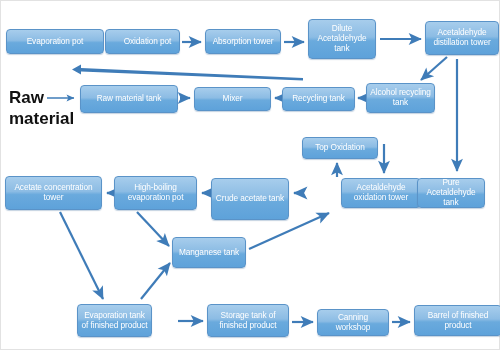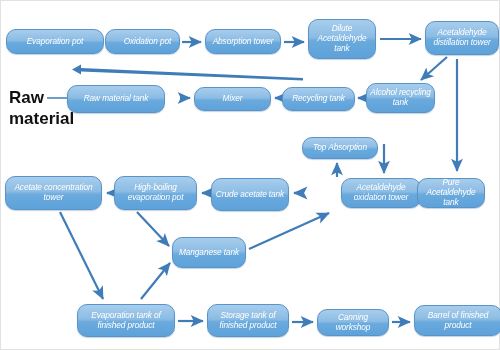--- a/index.html
+++ b/index.html
@@ -13,33 +13,32 @@
     position:relative;
     width:500px;height:350px;
     border:1px solid #e2e2e2;
     box-sizing:border-box;
     background:#ffffff;
   }
   .node{
     position:absolute;
     box-sizing:border-box;
     border:1px solid #5a93c8;
-    border-radius:10px;
+    border-radius:4px;
     background:linear-gradient(to bottom,#a7cdec 0%,#8cbce4 45%,#6aaadd 55%,#5ea2da 100%);
     color:#ffffff;
     font-size:8.3px;
     line-height:1.2;
     display:flex;
     align-items:center;
     justify-content:center;
     text-align:center;
     padding:1px 2px;
     box-shadow:0 1px 1px rgba(90,130,170,.35);
     letter-spacing:-0.1px;
-    font-style:italic;
   }
   .node span{display:block;width:100%;}
   .plain-label{
     position:absolute;
     color:#111111;
     font-size:17px;
     font-weight:bold;
     line-height:1.25;
     text-align:left;
   }
@@ -124,65 +123,65 @@
     </div>
 
   <div class="node" style="left:307px;top:18px;width:68px;height:40px;">
     <span>Dilute Acetaldehyde tank</span>
     </div>
 
   <div class="node" style="left:424px;top:20px;width:74px;height:34px;">
     <span>Acetaldehyde distillation tower</span>
     </div>
 
-  <div class="node" style="left:66px;top:84px;width:98px;height:28px;">
+  <div class="node" style="left:79px;top:84px;width:98px;height:28px;">
     <span>Raw material tank</span>
     </div>
 
   <div class="node" style="left:193px;top:86px;width:77px;height:24px;">
     <span>Mixer</span>
     </div>
 
   <div class="node" style="left:281px;top:86px;width:73px;height:24px;">
     <span>Recycling tank</span>
     </div>
 
   <div class="node" style="left:365px;top:82px;width:69px;height:30px;">
     <span>Alcohol recycling tank</span>
     </div>
 
   <div class="node" style="left:301px;top:136px;width:76px;height:22px;">
-    <span>Top Absorption</span>
+    <span>Top Oxidation</span>
     </div>
 
   <div class="node" style="left:4px;top:175px;width:97px;height:34px;">
     <span>Acetate concentration tower</span>
     </div>
 
   <div class="node" style="left:113px;top:175px;width:83px;height:34px;">
     <span>High-boiling evaporation pot</span>
     </div>
 
-  <div class="node" style="left:210px;top:177px;width:78px;height:33px;">
+  <div class="node" style="left:210px;top:177px;width:78px;height:42px;">
     <span>Crude acetate tank</span>
     </div>
 
   <div class="node" style="left:305px;top:177px;width:80px;height:30px;margin-left:35px;">
     <span>Acetaldehyde oxidation tower</span>
     </div>
 
   <div class="node" style="left:416px;top:177px;width:68px;height:30px;">
     <span>Pure Acetaldehyde tank</span>
     </div>
 
   <div class="node" style="left:171px;top:236px;width:74px;height:31px;">
     <span>Manganese tank</span>
     </div>
 
-  <div class="node" style="left:76px;top:303px;width:98px;height:33px;">
+  <div class="node" style="left:76px;top:303px;width:75px;height:33px;">
     <span>Evaporation tank of finished product</span>
     </div>
 
   <div class="node" style="left:206px;top:303px;width:82px;height:33px;text-align:center;">
     <span>Storage tank of finished product</span>
     </div>
 
   <div class="node" style="left:316px;top:308px;width:72px;height:27px;">
     <span>Canning workshop</span>
     </div>

